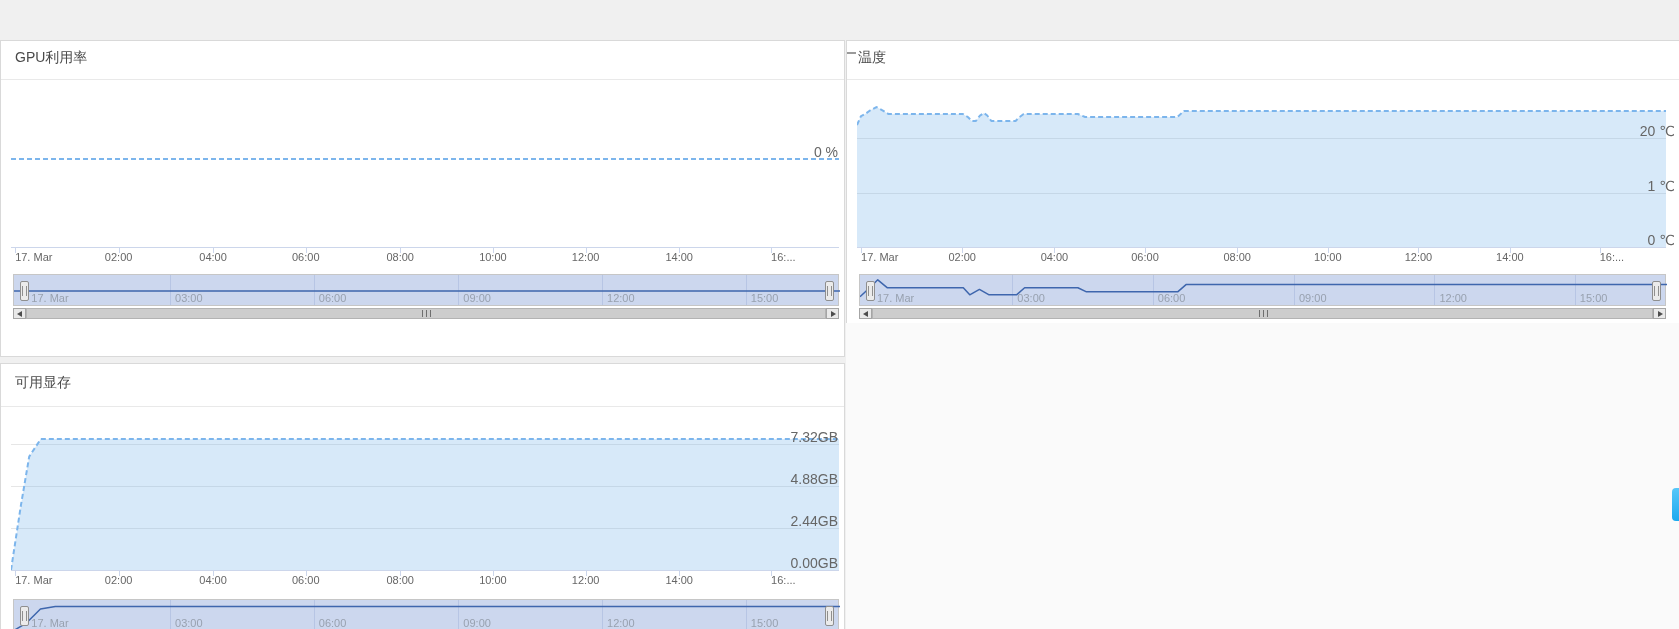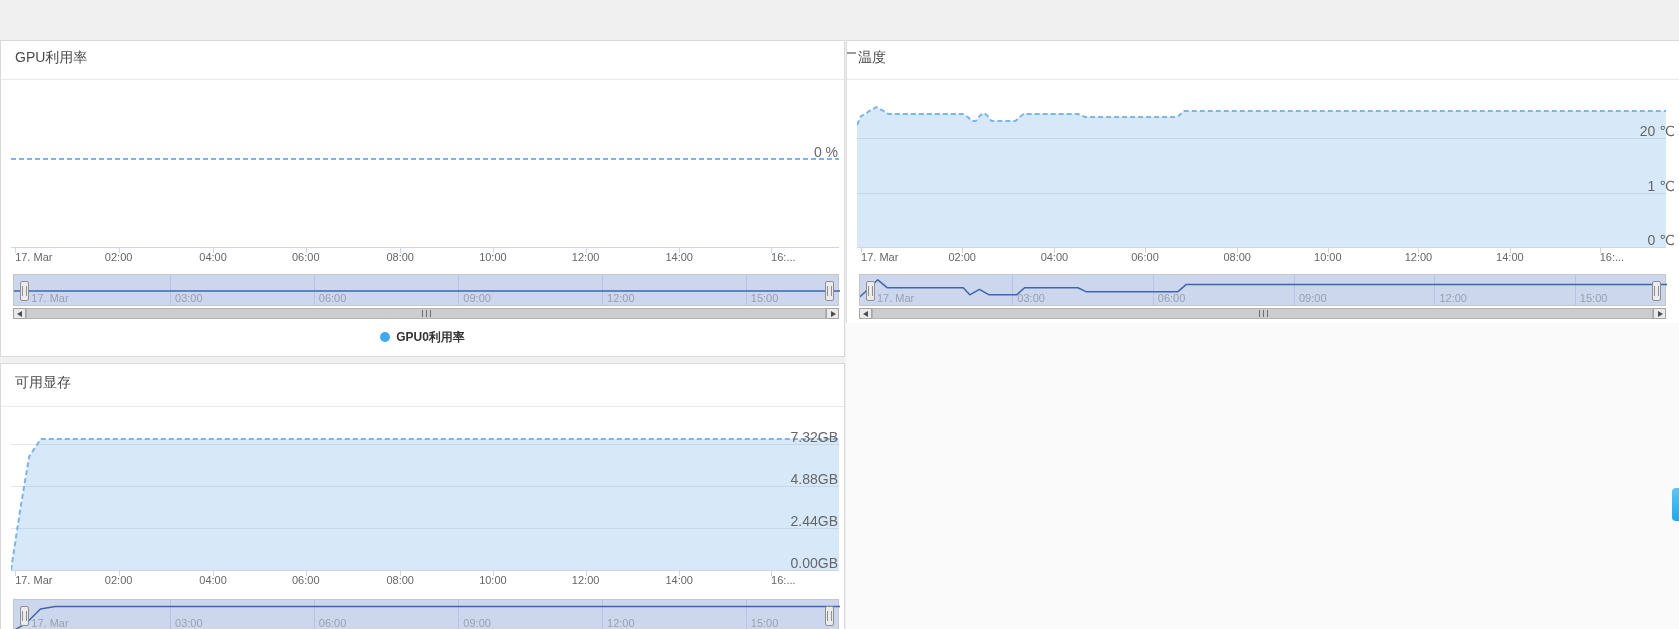--- a/index.html
+++ b/index.html
@@ -86,24 +86,20 @@
         <div class="navlab" style="left: 736.792px;">15:00</div>
         <div class="handle" style="left: 6px;"></div>
         <div class="handle" style="left: 811px;"></div>
       </div>
       <div class="sb" style="left: 12px; top: 267px; width: 826px; height: 11px;">
         <div class="sbtrack" style="left: 13px; width: 800px;"></div>
         <div class="sbbtn left" style="left: 0px;"></div>
         <div class="sbbtn right" style="left: 813px;"></div>
         <div class="sbgrip" style="left: 409px;"></div>
       </div>
-      <div class="legend" style="top: 289px;">
-        <div class="dot"></div>
-        <div class="ltext">GPU0利用率</div>
-      </div>
     </section>
   <section class="panel" style="left: 846px; top: 0px; width: 833px; height: 317px; border-right: 0px;">
       <div class="title-dash" style="left: 0px; top: 11px;"></div>
       <div class="chart-title" style="left: 11px; top: 8px;">温度</div>
       <div class="sep" style="top: 38px;"></div>
       <div class="plot" style="left: 10px; top: 40px; width: 809px; height: 166px;">
         <div class="gl" style="top: 57.436px;"></div>
         <div class="gl" style="top: 111.552px;"></div>
         <div class="gl" style="top: 166px;"></div>
         <svg width="809" height="166" style="position: absolute; left: 0px; top: 0px;">

